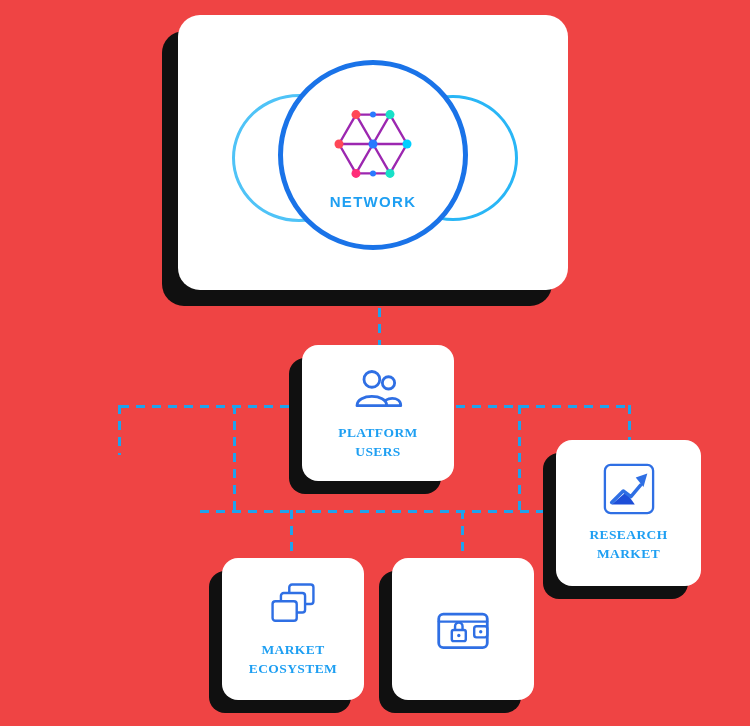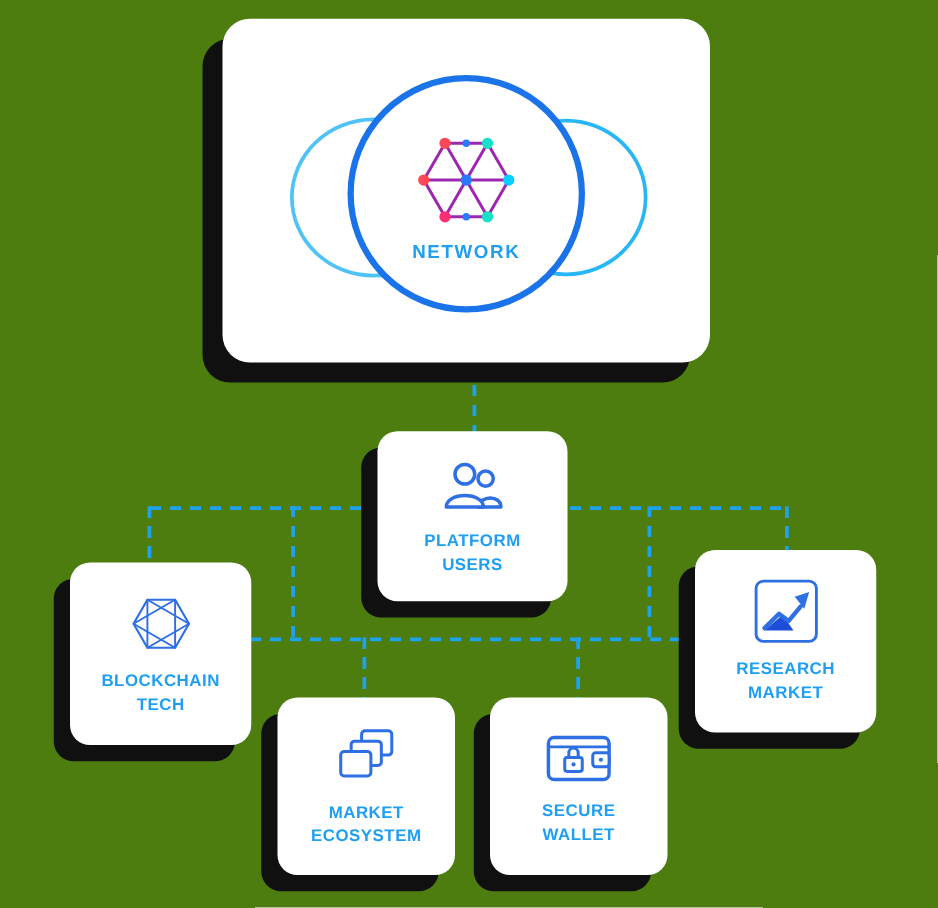--- a/index.html
+++ b/index.html
@@ -1,21 +1,21 @@
 <!DOCTYPE html>
 <html style="--accent-blue: #1E9FF2; --icon-blue: #2F6FE4; --icon-blue-dark: #1D4ED8; --line-blue: #1FA2EC; --circle-blue: #1A73E8; --orbit-blue-left: #4FC3F7; --orbit-blue-right: #29B6F6; --hex-purple: #9C27B0; --dot-teal: #18E0C8; --dot-red: #FF4757; --dot-pink: #FF2D78; --dot-cyan: #00CFFF; --dot-blue: #2979FF; --shadow-black: #101010; --card-white: #FFFFFF;"><head>
 <meta charset="utf-8">
 <style>
   html,body { margin:0; padding:0; background:#ffffff; }
   .stage {
     position: relative;
     width: 750px;
     height: 726px;
     margin: 0 auto;
-    background: #4d7c0f;
+    background: #ef4444;
     font-family: "Liberation Sans", sans-serif;
     overflow: hidden;
   }
   
   .line { position: absolute; z-index: 1; }
   .line.h {
     height: 3px;
     background: repeating-linear-gradient(90deg,
       var(--line-blue,#1FA2EC) 0 9px, transparent 9px 16px);
   }
@@ -34,20 +34,21 @@
     left: 178px; top: 15px; width: 390px; height: 275px;
     border-radius: 22px;
     box-shadow: -16px 16px 0 0 var(--shadow-black,#101010);
   }
   .card.node {
     border-radius: 16px;
     box-shadow: -13px 13px 0 0 var(--shadow-black,#101010);
     display: flex; flex-direction: column;
     align-items: center; justify-content: center;
     gap: 10px;
+    font-family: Liberation Serif, serif;
   }
   .node-label {
     color: var(--accent-blue,#1E9FF2);
     font-weight: 800;
     font-size: 13.5px;
     letter-spacing: .4px;
     line-height: 1.4;
     text-align: center;
     max-width: 118px;
   }
@@ -124,28 +125,20 @@
   <div class="card node" style="left:302px; top:345px; width:152px; height:136px">
     <svg width="56" height="50" viewBox="0 0 64 56">
       <circle class="icf" cx="44" cy="21" r="7" style="stroke-width:3.2"></circle>
       <path class="icf" d="M37 47 C39 36 58 36 58 47 Z" style="stroke-width:3.2"></path>
       <circle class="icf" cx="25" cy="17" r="9" style="stroke-width:3.2"></circle>
       <path class="icf" d="M8 47 C8 33 42 33 42 47 Z" style="stroke-width:3.2"></path>
     </svg>
     <div class="node-label">PLATFORM USERS</div>
   </div>
 
-  <div class="card node" style="left:56px; top:450px; width:145px; height:146px">
-    <svg width="54" height="54" viewBox="0 0 56 56">
-      <polygon class="ic" style="stroke-width:1.8" points="51,28 39.5,8.1 16.5,8.1 5,28 16.5,47.9 39.5,47.9"></polygon>
-      <polygon class="ic" style="stroke-width:1.6" points="39.5,8.1 5,28 39.5,47.9"></polygon>
-      <polygon class="ic" style="stroke-width:1.6" points="51,28 16.5,8.1 16.5,47.9"></polygon>
-    </svg>
-    <div class="node-label">BLOCKCHAIN TECH</div>
-  </div>
 
   <div class="card node" style="left:556px; top:440px; width:145px; height:146px">
     <svg width="54" height="54" viewBox="0 0 56 56">
       <rect class="ic" style="stroke-width:2.4" x="3" y="3" width="50" height="50" rx="6"></rect>
       <polygon class="isolid-dark" points="10,44 25,31 34,44"></polygon>
       <polyline class="ic" style="stroke-width:3.6" points="10,42 22,30 30,36 40,24"></polyline>
       <polygon class="isolid" points="47,12 35,16 43,26"></polygon>
     </svg>
     <div class="node-label">RESEARCH MARKET</div>
   </div>
@@ -162,16 +155,15 @@
   <div class="card node" style="left:392px; top:558px; width:142px; height:142px">
     <svg width="56" height="50" viewBox="0 0 60 52">
       <rect class="ic" style="stroke-width:3" x="4" y="10" width="52" height="36" rx="5"></rect>
       <path class="ic" style="stroke-width:2.4" d="M4 18 L56 18"></path>
       <rect class="icf" style="stroke-width:2.6" x="42" y="23" width="14" height="12" rx="2.5"></rect>
       <circle class="isolid" cx="49" cy="29" r="1.8"></circle>
       <path class="ic" style="stroke-width:2.6" d="M21.5 27 v-4 a4 4 0 0 1 8 0 v4"></path>
       <rect class="icf" style="stroke-width:2.6" x="18" y="27" width="15" height="12" rx="2"></rect>
       <circle class="isolid" cx="25.5" cy="33" r="1.8"></circle>
     </svg>
-    <div class="node-label">SECURE WALLET</div>
   </div>
 
 </div>
 
 </body></html>

